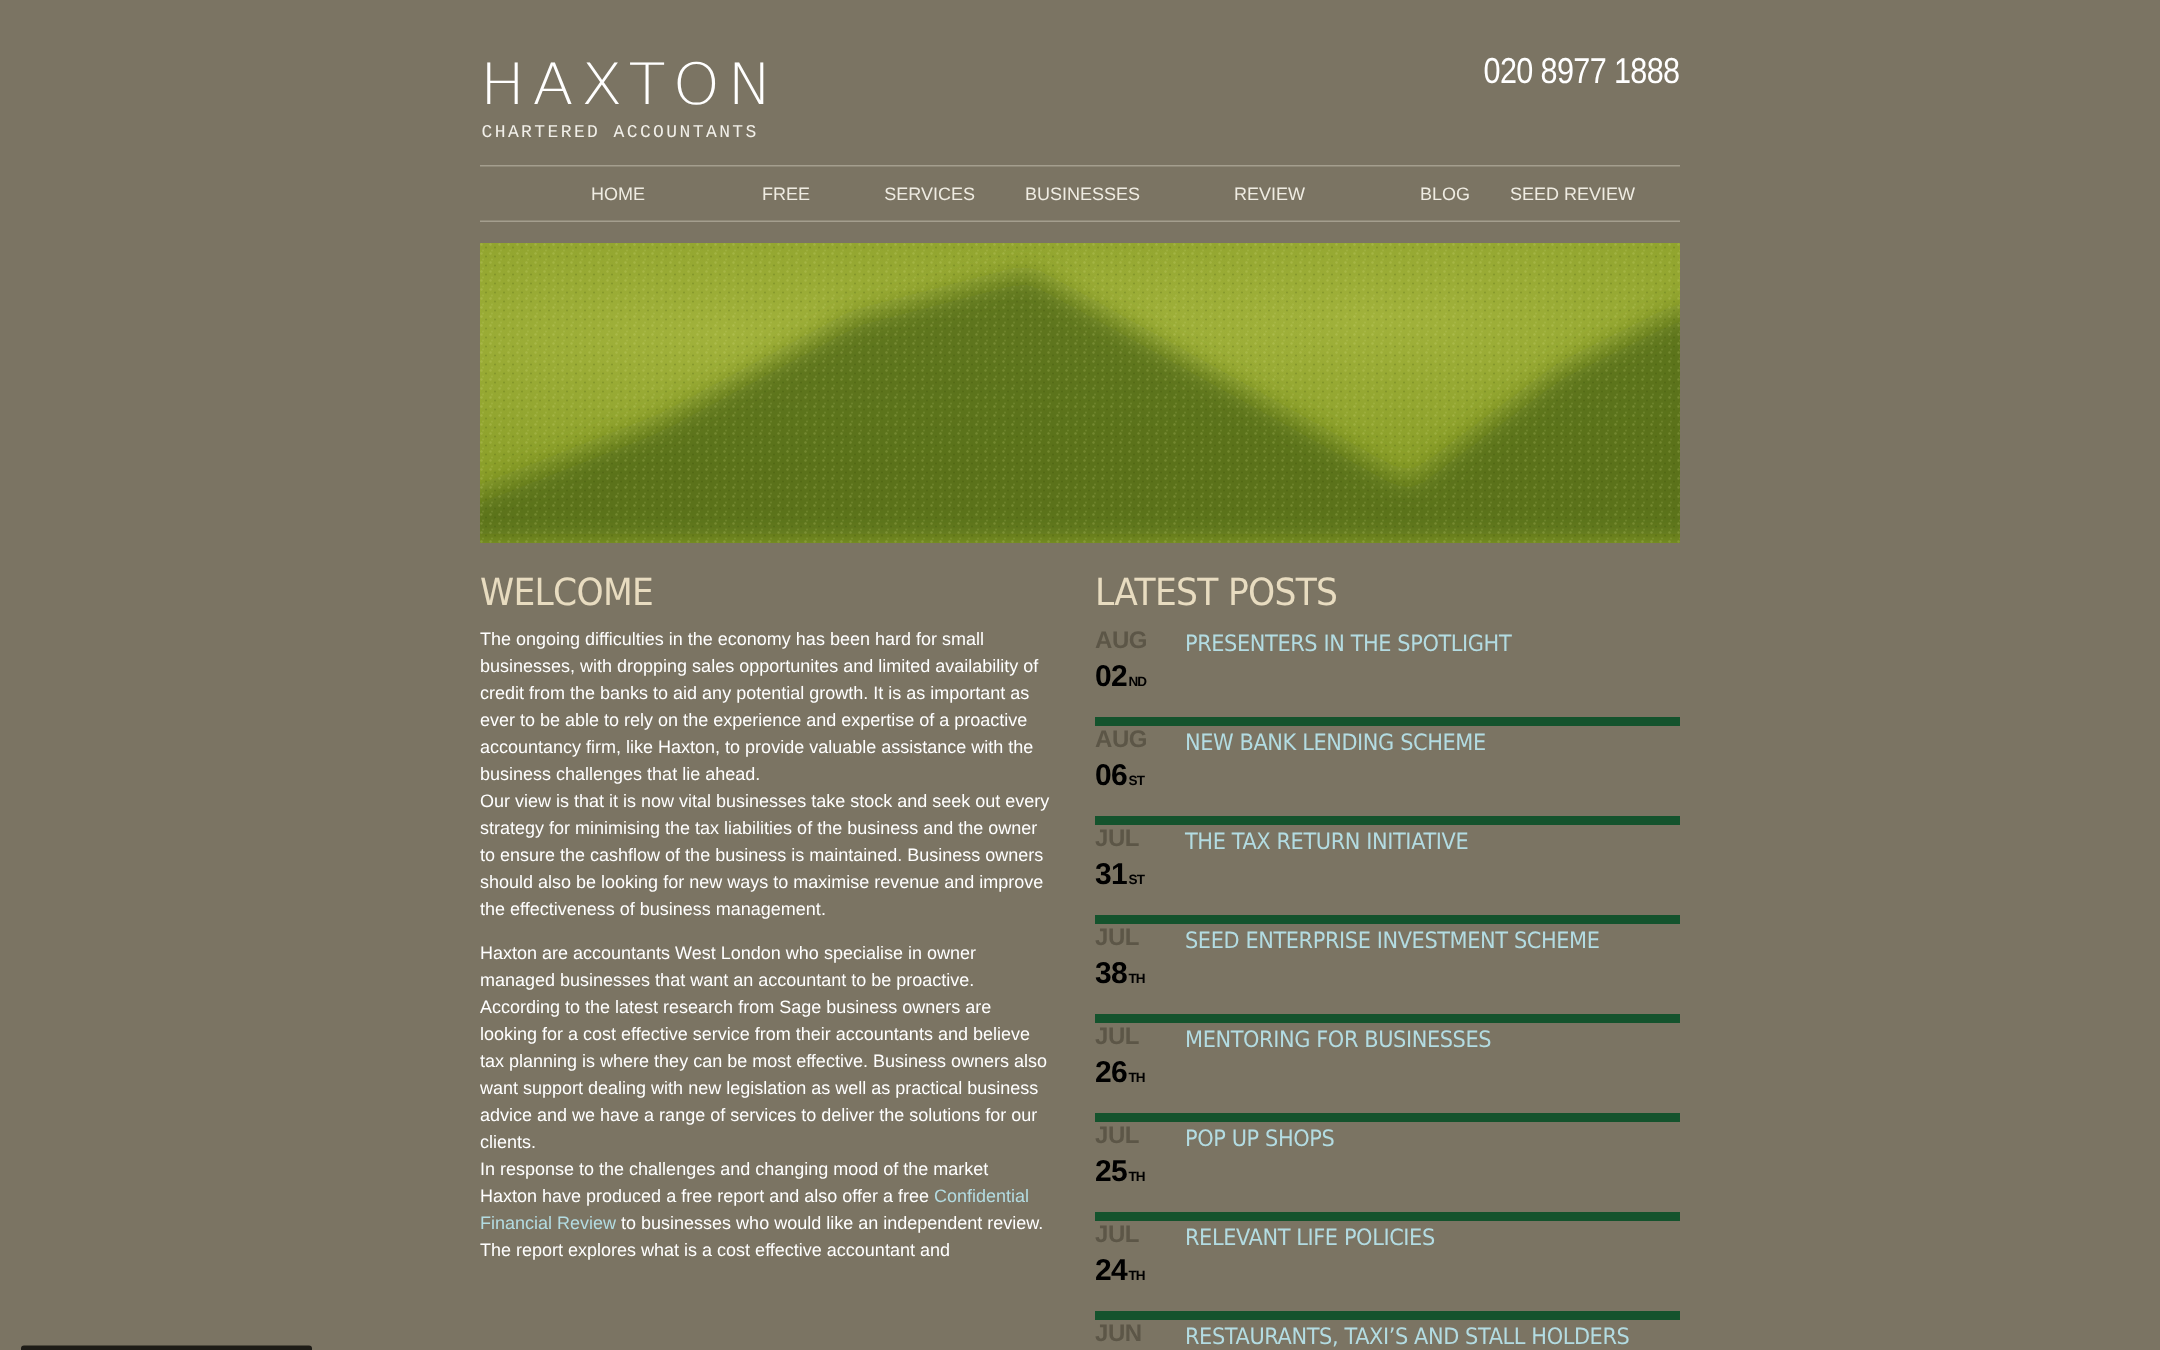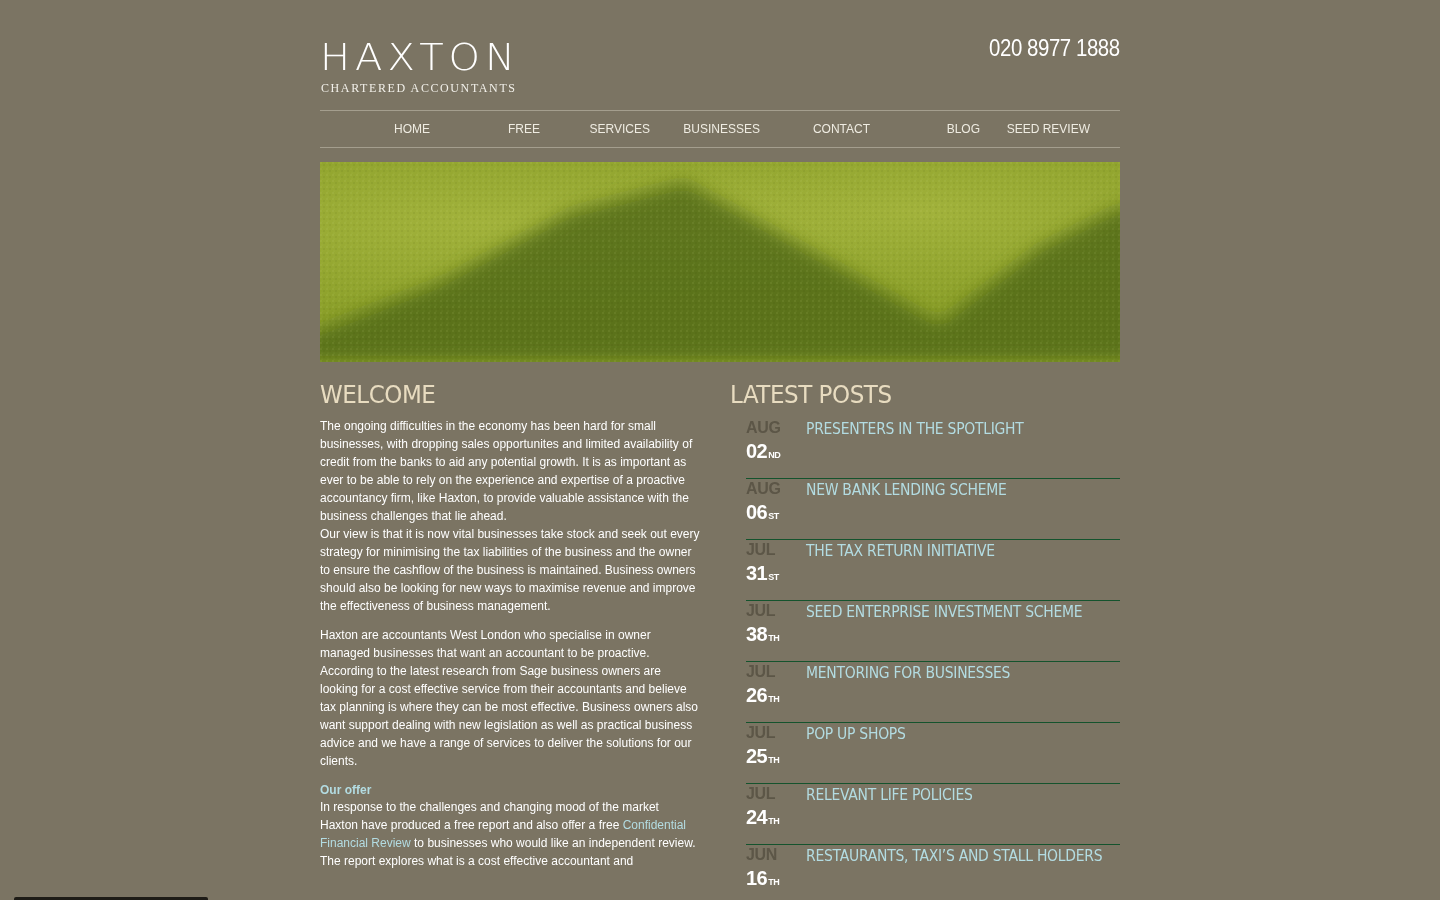--- a/index.html
+++ b/index.html
@@ -11,21 +11,21 @@
   .page { position: absolute; left: 320px; top: 0; width: 800px; }
   .logo { position: absolute; left: 0; top: 38px; width: 230px; height: 60px; }
   .logo-main {
     position: absolute; left: 0; top: 0;
     font-family: "DejaVu Sans", sans-serif; font-weight: 300;
     font-size: 40px; letter-spacing: 5px; color: #ffffff;
     line-height: 40px; transform: scaleY(0.95); transform-origin: left top;
   }
   .logo-sub {
     position: absolute; left: 1px; top: 44px;
-    font-family: Liberation Serif, serif;
+    font-family: Liberation Mono, monospace;
     font-size: 12px; letter-spacing: 1.6px; color: #f2f0ea; line-height: 12px;
   }
   .phone {
     position: absolute; right: 0; top: 34px;
     font-family: "Liberation Sans", sans-serif;
     font-size: 24px; color: #ffffff; letter-spacing: -0.5px;
     transform: scaleX(0.85); transform-origin: right top;
   }
   .nav {
     position: absolute; left: 0; top: 110px; width: 800px; height: 36px;
@@ -57,30 +57,30 @@
   }
   .welcome .p1 { margin-top: 5px; }
   .welcome .sub {
     font-size: 12px; font-weight: bold; color: #b3dce2; line-height: 16px;
     margin-top: 12px;
   }
   .welcome .gap { margin-top: 11px; }
   .welcome a { color: #b3dce2; text-decoration: none; }
   .posts { position: absolute; left: 410px; top: 378px; width: 390px; }
   .post {
-    position: relative; height: 60px; border-bottom: 1px solid #14532d; margin-left: 16px;
+    position: relative; height: 60px; border-bottom: 6px solid #14532d;
   }
   .post-first { margin-top: 6px; }
   .post .month {
     position: absolute; left: 0; top: 1px;
     font-size: 16px; font-weight: bold; color: #5c5647; letter-spacing: -0.3px;
   }
   .post .day {
     position: absolute; left: 0; top: 22px;
-    font-size: 20px; font-weight: bold; color: #ffffff; letter-spacing: -0.5px;
+    font-size: 20px; font-weight: bold; color: #000000; letter-spacing: -0.5px;
   }
   .post .suffix { font-size: 9px; font-weight: bold; margin-left: 1px; }
   .post .title {
     position: absolute; left: 60px; top: 2px;
     font-family: "DejaVu Sans", sans-serif; font-size: 15px;
     color: #b3dce2; letter-spacing: -0.3px; cursor: pointer;
     transform: scaleX(0.93); transform-origin: left top; white-space: nowrap;
   }
   .post:first-child { }
   .scroll-bar {
@@ -99,21 +99,21 @@
   </div>
 
   <div class="phone">020 8977 1888</div>
 
   <nav class="nav">
     <ul>
       <li>HOME</li>
       <li>FREE</li>
       <li>SERVICES</li>
       <li>BUSINESSES</li>
-      <li>CONTACT</li>
+      <li>REVIEW</li>
       <li>BLOG</li>
       <li>SEED REVIEW</li>
     </ul>
   </nav>
 
   <div class="banner" title="grass-lawn-with-house-shadow">
     <svg width="800" height="200" viewBox="0 0 800 200">
       <defs>
         <filter id="blur">
             <feGaussianBlur stdDeviation="9"></feGaussianBlur>
@@ -128,21 +128,20 @@
       <polygon points="-20,200 -20,175 120,120 250,50 365,20 420,50 600,150 620,160 720,85 790,50 820,40 820,200" fill="#4d6615" opacity="0.78" filter="url(#blur)"></polygon>
       <rect width="800" height="200" fill="url(#grain)"></rect>
     </svg>
   </div>
 
   <section class="welcome">
     <h2 class="section">WELCOME</h2>
     <p class="p1">The ongoing difficulties in the economy has been hard for small businesses, with dropping sales opportunites and limited availability of credit from the banks to aid any potential growth. It is as important as ever to be able to rely on the experience and expertise of a proactive accountancy firm, like Haxton, to provide valuable assistance with the business challenges that lie ahead.</p>
     <p>Our view is that it is now vital businesses take stock and seek out every strategy for minimising the tax liabilities of the business and the owner to ensure the cashflow of the business is maintained. Business owners should also be looking for new ways to maximise revenue and improve the effectiveness of business management.</p>
     <p class="gap">Haxton are accountants West London who specialise in owner managed businesses that want an accountant to be proactive. According to the latest research from Sage business owners are looking for a cost effective service from their accountants and believe tax planning is where they can be most effective. Business owners also want support dealing with new legislation as well as practical business advice and we have a range of services to deliver the solutions for our clients.</p>
-    <div class="sub">Our offer</div>
     <p><span>In response to the challenges and changing mood of the market Haxton have produced a free report and also offer a free </span><a href="#">Confidential Financial Review</a><span> to businesses who would like an independent review. The report explores what is a cost effective accountant and</span></p>
   </section>
 
   <section class="posts">
     <h2 class="section">LATEST POSTS</h2>
 
     <div class="post post-first">
       <span class="month">AUG</span>
       <span class="day"><span>02</span><span class="suffix">ND</span></span>
       <a class="title">PRESENTERS IN THE SPOTLIGHT</a>

